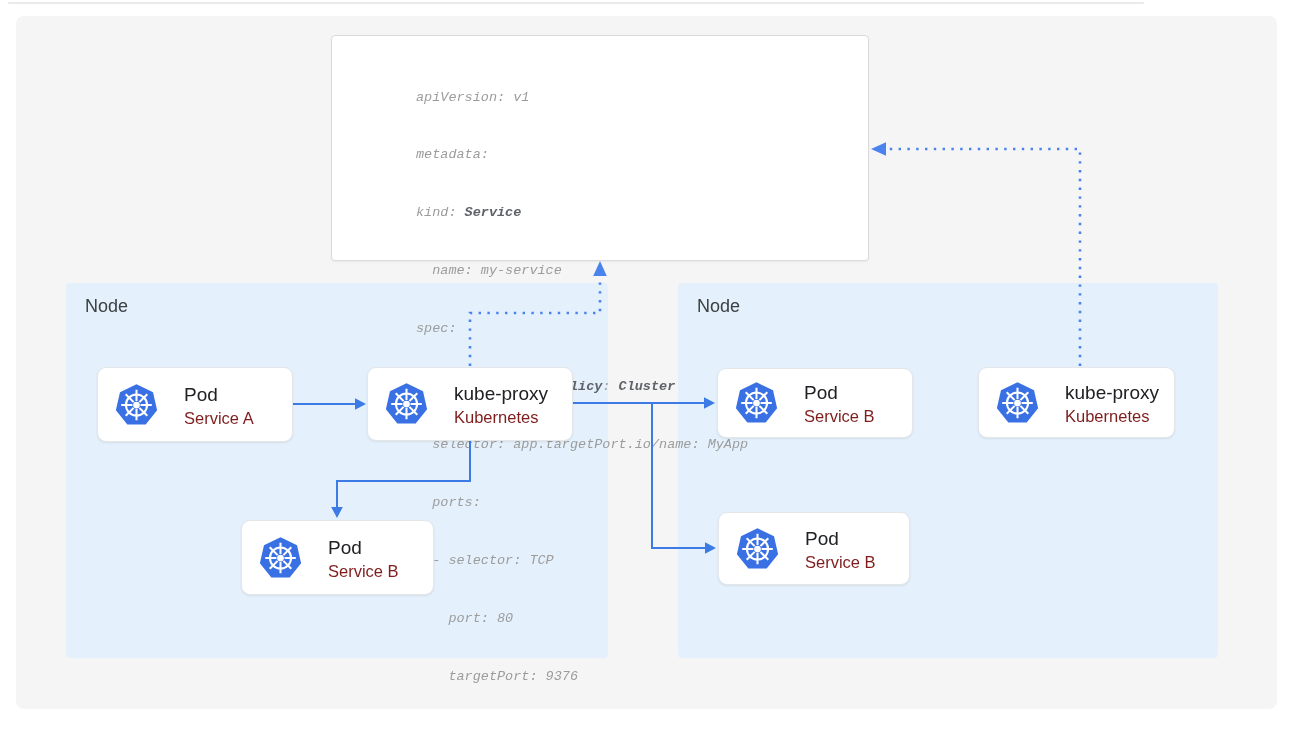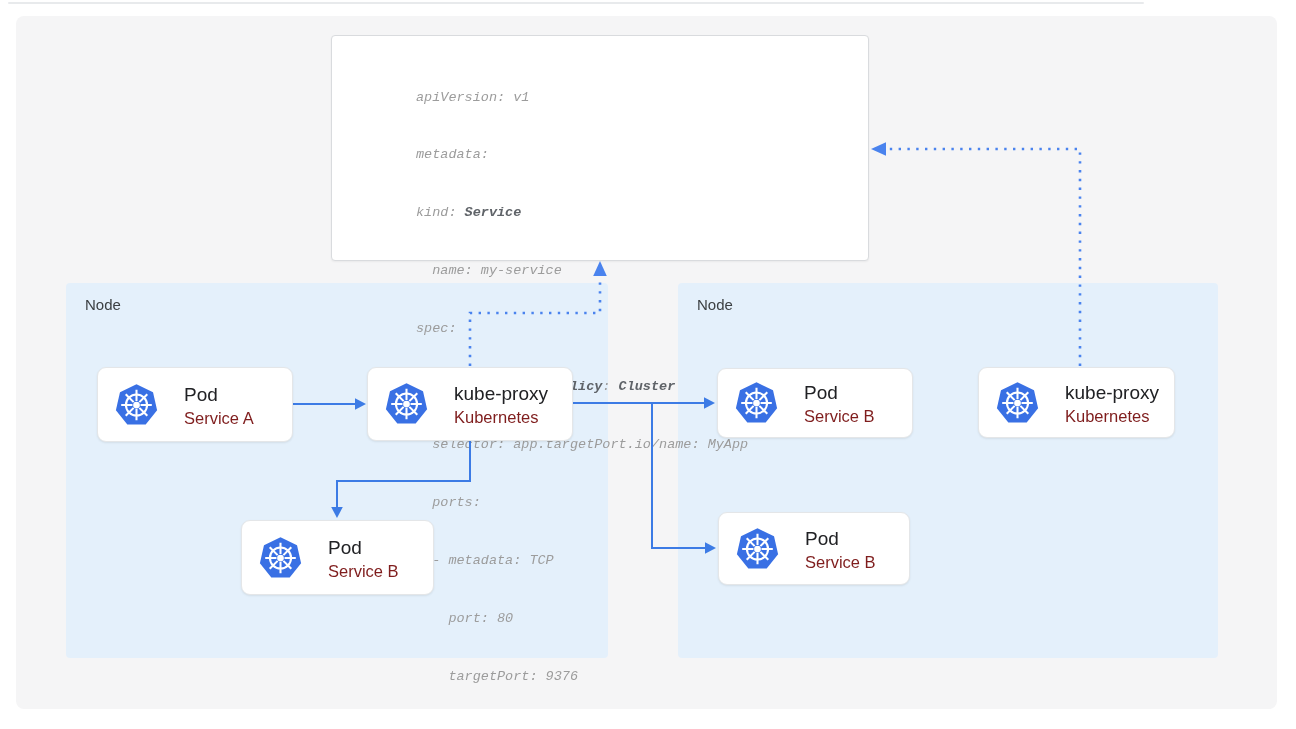--- a/index.html
+++ b/index.html
@@ -29,21 +29,21 @@
   .node {
     position: absolute;
     background: #e4f0fb;
     border-radius: 4px;
   }
   .node-left  { left: 66px;  top: 283px; width: 542px; height: 375px; }
   .node-right { left: 678px; top: 283px; width: 540px; height: 375px; }
   .node-label {
     position: absolute;
     left: 19px; top: 13px;
-    font-size: 15px;
+    font-size: 18px;
     color: #3c4043;
   }
   .yaml-card {
     position: absolute;
     left: 331px; top: 35px;
     width: 538px; height: 226px;
     background: #ffffff;
     border: 1px solid #d9dbde;
     border-radius: 4px;
     box-shadow: 0 1px 2px rgba(0,0,0,0.05);
@@ -123,21 +123,21 @@
   <div class="yaml-card">
     <div class="code">
       <div><span>apiVersion: v1</span></div>
       <div><span>metadata:</span></div>
       <div><span>kind: </span><span class="b">Service</span></div>
       <div><span>  name: my-service</span></div>
       <div><span>spec:</span></div>
       <div><span>  </span><span class="b">internalTrafficPolicy</span><span>: </span><span class="b">Cluster</span></div>
       <div><span>  selector: app.targetPort.io/name: MyApp</span></div>
       <div><span>  ports:</span></div>
-      <div><span>  - metadata: TCP</span></div>
+      <div><span>  - selector: TCP</span></div>
       <div><span>    port: 80</span></div>
       <div><span>    targetPort: 9376</span></div>
     </div>
   </div>
 
   <svg class="arrows" viewBox="0 0 1296 729">
 
     <g>
       <line x1="293" y1="404" x2="356" y2="404" stroke="#3c7be5" stroke-width="2"></line>
       <polygon points="366,404 355,398.2 355,409.8" fill="#3c7be5"></polygon>

